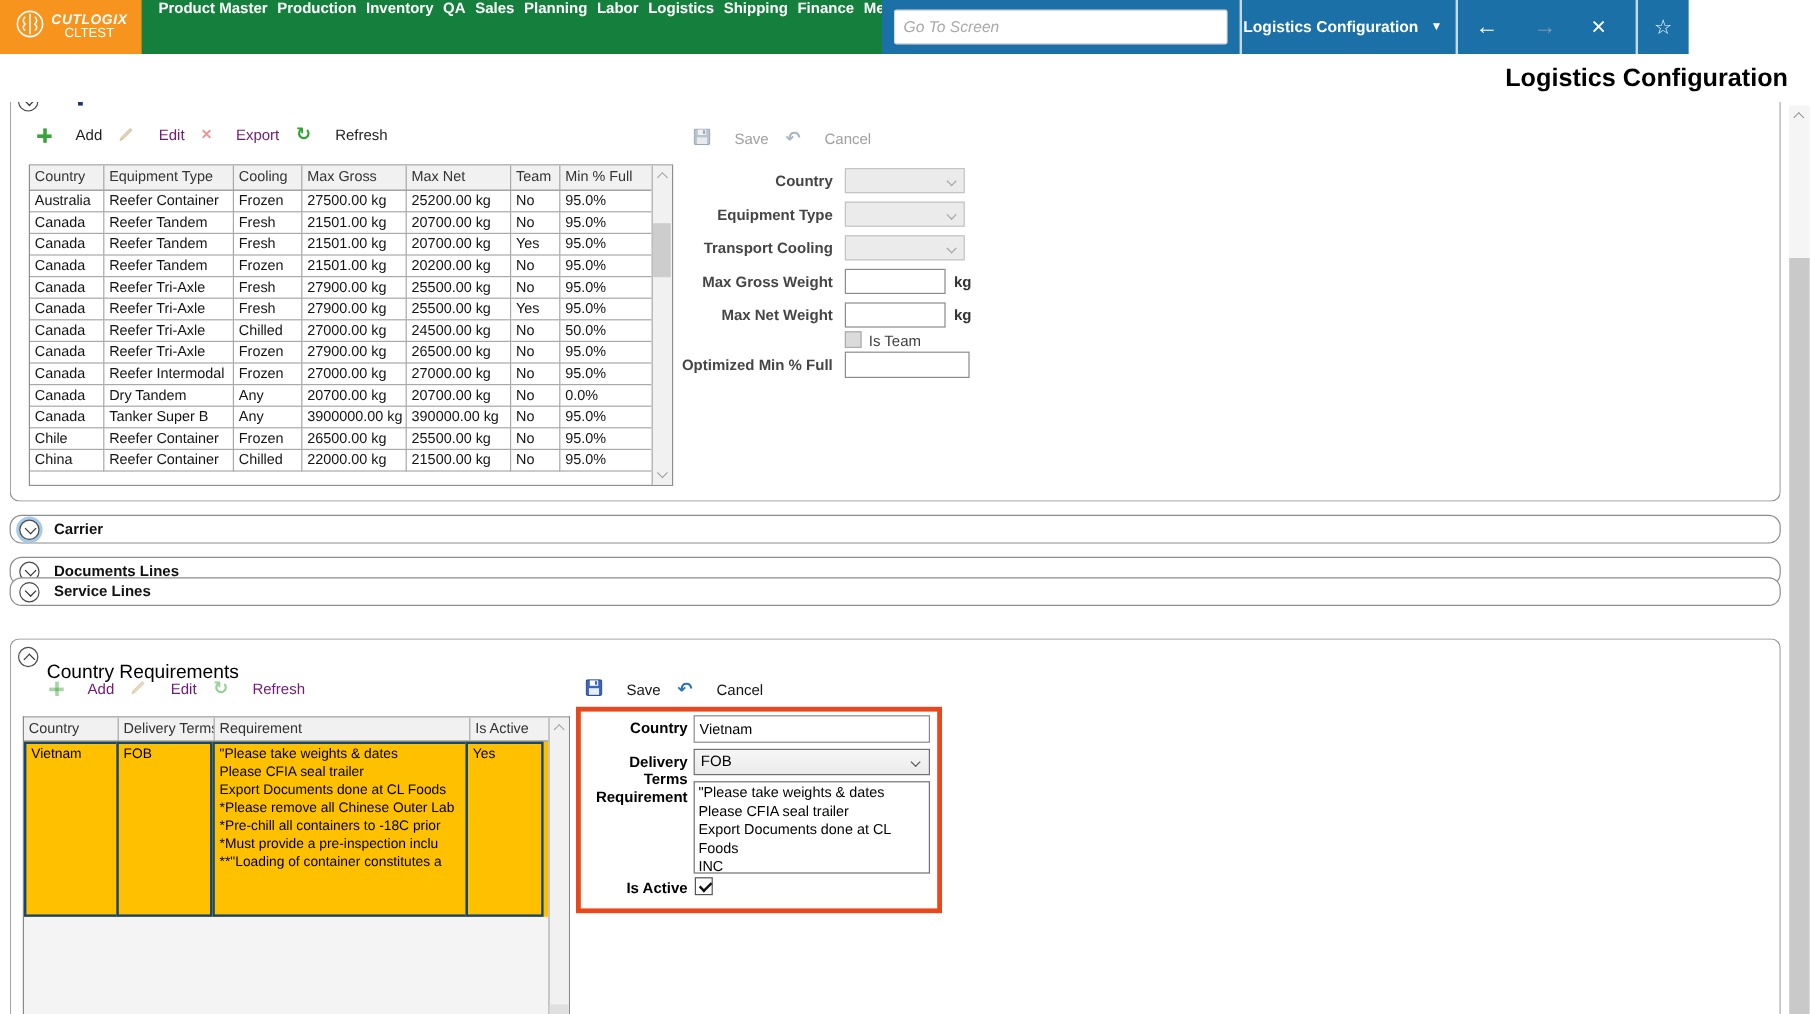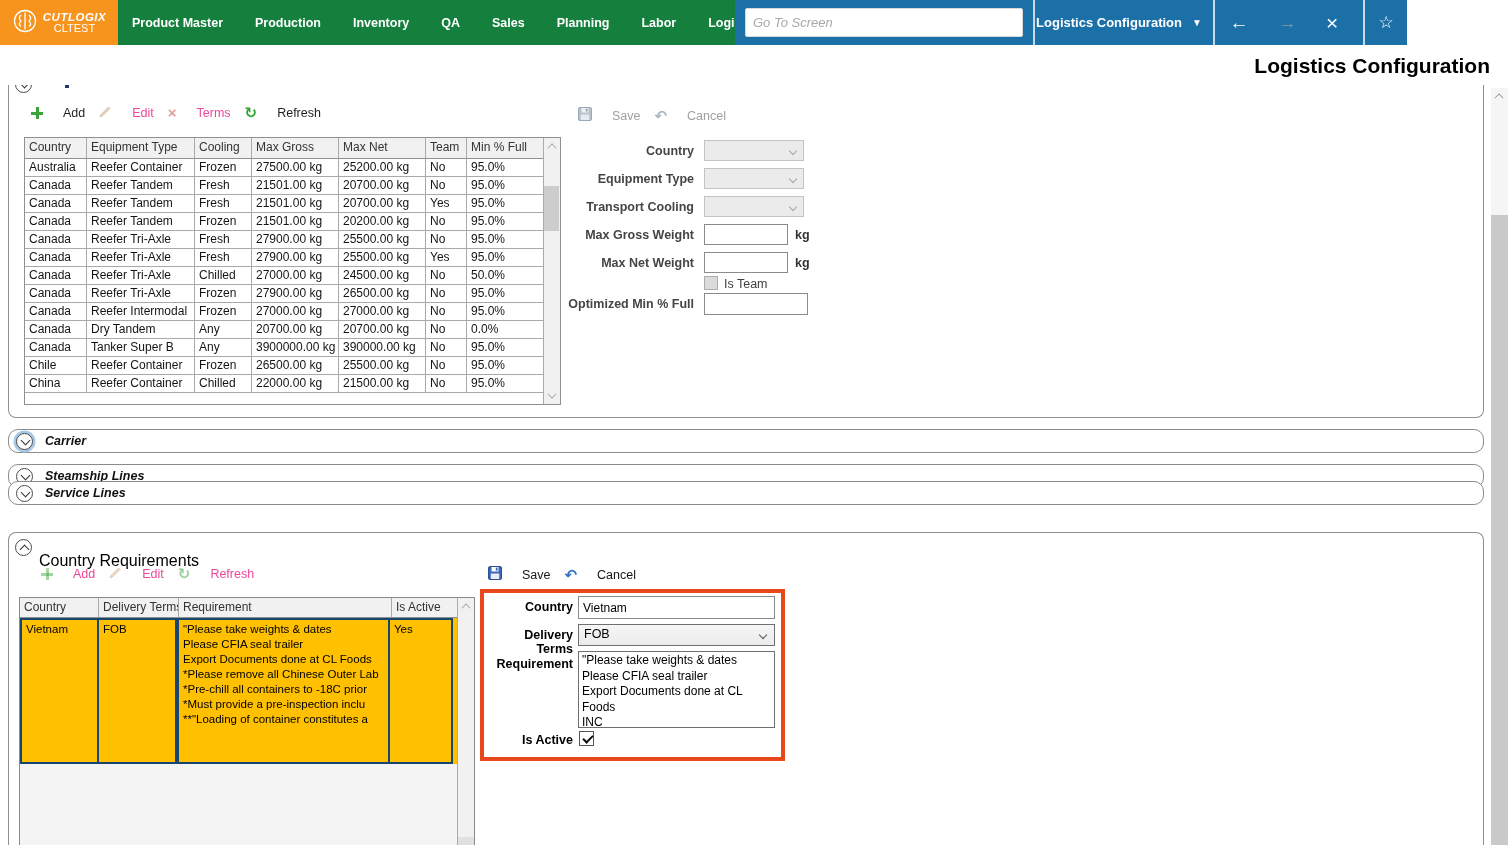--- a/index.html
+++ b/index.html
@@ -3,21 +3,21 @@
 <meta charset="utf-8">
 <style>
   html,body{margin:0;padding:0;width:1509px;height:845px;overflow:hidden;background:#fff;
     font-family:"Liberation Sans","DejaVu Sans",sans-serif;}
   
   #topbar{position:absolute;left:0;top:0;width:1407px;height:45px;background:#15803d;display:flex;align-items:stretch;}
   #logo{width:118px;background:#f7941d;display:flex;align-items:center;justify-content:center;gap:5px;color:#fff;}
   #logo .ltxt{display:flex;flex-direction:column;align-items:center;line-height:1.05;}
   #logo .brand{font-size:11.5px;font-weight:bold;font-style:italic;letter-spacing:.5px;}
   #logo .env{font-size:11px;}
-  #mainnav{flex:1;display:flex;align-items:center;gap:32px;padding-left:14px;overflow:hidden;}
+  #mainnav{flex:1;display:flex;gap:8px;padding-left:14px;overflow:hidden;}
   #mainnav span{color:#fff;font-size:12.5px;font-weight:bold;white-space:nowrap;cursor:default;}
   #topright{width:672px;background:#1a70a7;display:flex;align-items:center;}
   #goto{width:262px;height:27px;margin-left:10px;border:1px solid #d9d9d9;border-radius:2px;background:#fff;
     font-size:13px;font-style:italic;padding:0 7px;color:#333;outline:none;}
   #goto::placeholder{color:#a9a9a9;font-style:italic;}
   .tdiv{width:2px;height:45px;background:rgba(255,255,255,.75);margin-left:10px;}
   #screensel{width:168px;display:flex;align-items:center;justify-content:center;gap:10px;color:#fff;height:45px;}
   #screensel .lbl{font-size:13px;font-weight:bold;}
   #screensel .tri{font-size:10px;}
   #navbtns{width:138px;display:flex;align-items:center;justify-content:space-around;height:45px;}
@@ -28,31 +28,31 @@
   
   #pagetitle{position:absolute;top:54px;right:19px;font-size:21px;font-weight:bold;color:#000;}
   #mainsb{position:absolute;left:1491px;top:88px;width:17px;height:757px;background:#f5f5f5;}
   #mainsb .up{position:absolute;top:0;left:0;width:17px;height:17px;background:#f5f5f5;}
   #mainsb .up:after{content:"";position:absolute;left:4px;top:6px;width:7px;height:7px;border-left:1.5px solid #8a8a8a;border-top:1.5px solid #8a8a8a;transform:rotate(45deg) scale(.8);}
   #mainsb .thumb{position:absolute;top:127px;left:0;width:17px;height:630px;background:#c9c9c9;}
   
   .panel{position:absolute;left:8px;width:1476px;border:1px solid #909090;background:#fff;box-sizing:border-box;}
   #panel1{top:85px;height:333px;border-top:none;border-radius:0 0 8px 8px;overflow:hidden;}
   .expander{position:absolute;left:8px;width:1476px;height:24px;border:1px solid #8c8c8c;border-radius:10px;box-sizing:border-box;background:#fff;}
-  .expander .elbl{position:absolute;left:36px;top:0;line-height:22px;font-size:12.5px;font-weight:bold;color:#111;font-style:italic;}
+  .expander .elbl{position:absolute;left:36px;top:0;line-height:22px;font-size:12.5px;font-weight:bold;color:#111;}
   .chevcirc{position:absolute;width:17px;height:17px;border:1px solid #4b4b4b;border-radius:50%;background:#fff;box-sizing:border-box;}
   .chevcirc:after{content:"";position:absolute;left:4.5px;width:6px;height:6px;border-left:1.6px solid #333;border-bottom:1.6px solid #333;}
   .chevcirc.down:after{top:2.5px;transform:rotate(-45deg);}
   .chevcirc.up:after{top:5.5px;transform:rotate(135deg);}
   .chevcirc.focus{box-shadow:0 0 0 2.5px #a7c9e8;}
   
   .toolbar{position:absolute;display:flex;align-items:center;gap:14px;font-size:12.5px;}
   .tbtn{display:flex;align-items:center;gap:20px;}
   .tbtn .t{color:#1f1f1f;}
-  .tbtn.dis .t{color:#ec4899;}
+  .tbtn.dis .t{color:#701a75;}
   .plus{position:relative;width:12px;height:12px;display:inline-block;}
   .plus:before{content:"";position:absolute;left:4.5px;top:0;width:3px;height:12px;background:#3aa33a;}
   .plus:after{content:"";position:absolute;left:0;top:4.5px;width:12px;height:3px;background:#3aa33a;}
   .plus.faded:before,.plus.faded:after{opacity:.45;}
   .xicon{color:#e59a9a;font-weight:bold;font-size:15px;line-height:12px;}
   .ricon{color:#2fa32f;font-weight:bold;font-size:15px;line-height:14px;}
   .ricon.faded{opacity:.5;}
   .uicon{font-size:15px;font-weight:bold;line-height:14px;color:#2e6fbf;}
   .uicon.dis{color:#a9b6c3;}
   
@@ -166,21 +166,21 @@
     <span class="tbtn dis">
       <span>
         <svg width="13" height="13">
             <path d="M1 12 L3.5 11 L11 3.5 L9.5 2 L2 9.5 Z" fill="#e3d2b8" stroke="#c6b190" stroke-width="0.6"></path>
           </svg>
       </span>
       <span class="t">Edit</span>
     </span>
     <span class="tbtn dis">
       <span class="xicon">×</span>
-      <span class="t">Terms</span>
+      <span class="t">Export</span>
     </span>
     <span class="tbtn">
       <span class="ricon">↻</span>
       <span class="t">Refresh</span>
     </span>
   </div>
 
   <div class="grid" style="left:15px;top:52px;width:537px;height:268px;">
     <div class="gmain">
       <div class="thead" id="eqhead">
@@ -360,21 +360,21 @@
   <span class="flabel" style="left:555px;top:212px;width:130px;">Optimized Min % Full</span>
   <input class="tinput" style="left: 695px; top: 208px; width: 104px; height: 22px;">
 </div>
 
 <div class="expander" style="top:429px;">
   <span class="chevcirc down focus" style="left:7px;top:3px;"></span>
   <span class="elbl">Carrier</span>
 </div>
 <div class="expander" style="top:464px;">
   <span class="chevcirc down" style="left:7px;top:3px;"></span>
-  <span class="elbl">Steamship Lines</span>
+  <span class="elbl">Documents Lines</span>
 </div>
 <div class="expander" style="top:481px;">
   <span class="chevcirc down" style="left:7px;top:3px;"></span>
   <span class="elbl">Service Lines</span>
 </div>
 
 <div id="crpanel" class="panel">
   <span class="chevcirc up" style="left:6px;top:6px;"></span>
   <span class="elbl" style="position:absolute;left:30px;top:19px;">Country Requirements</span>
 

